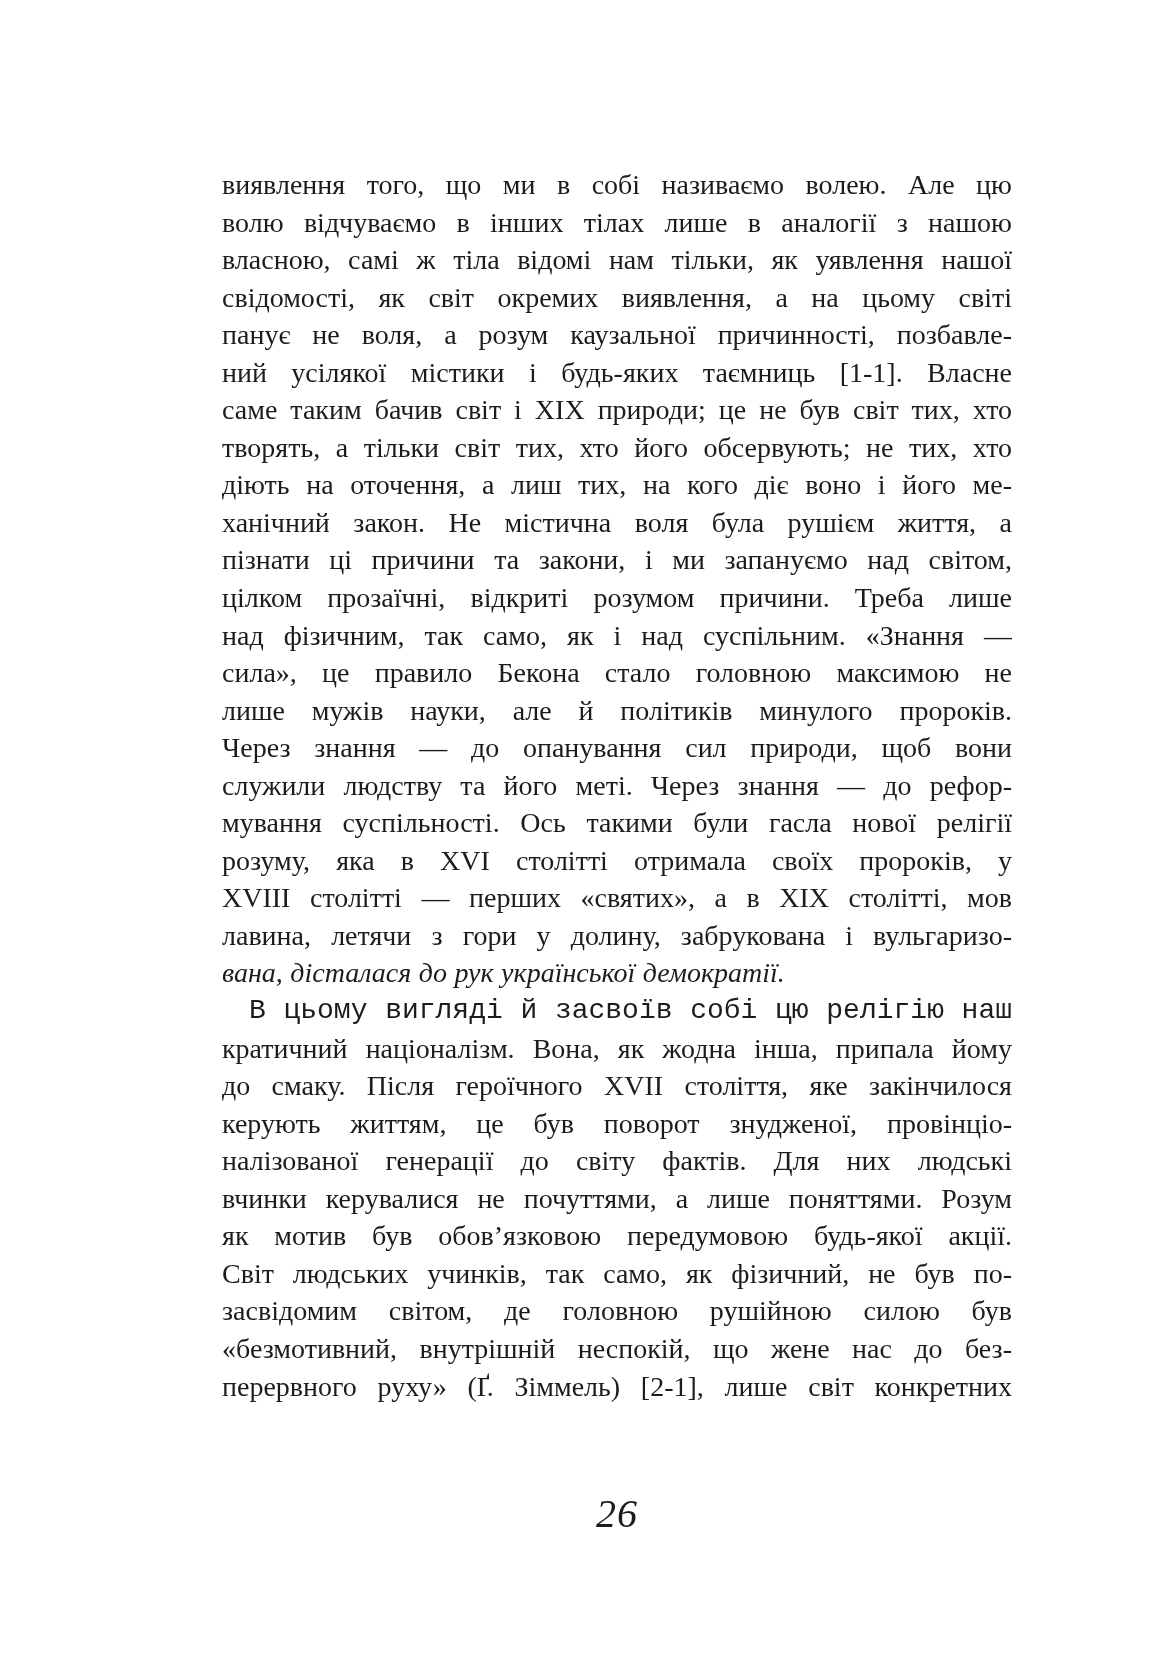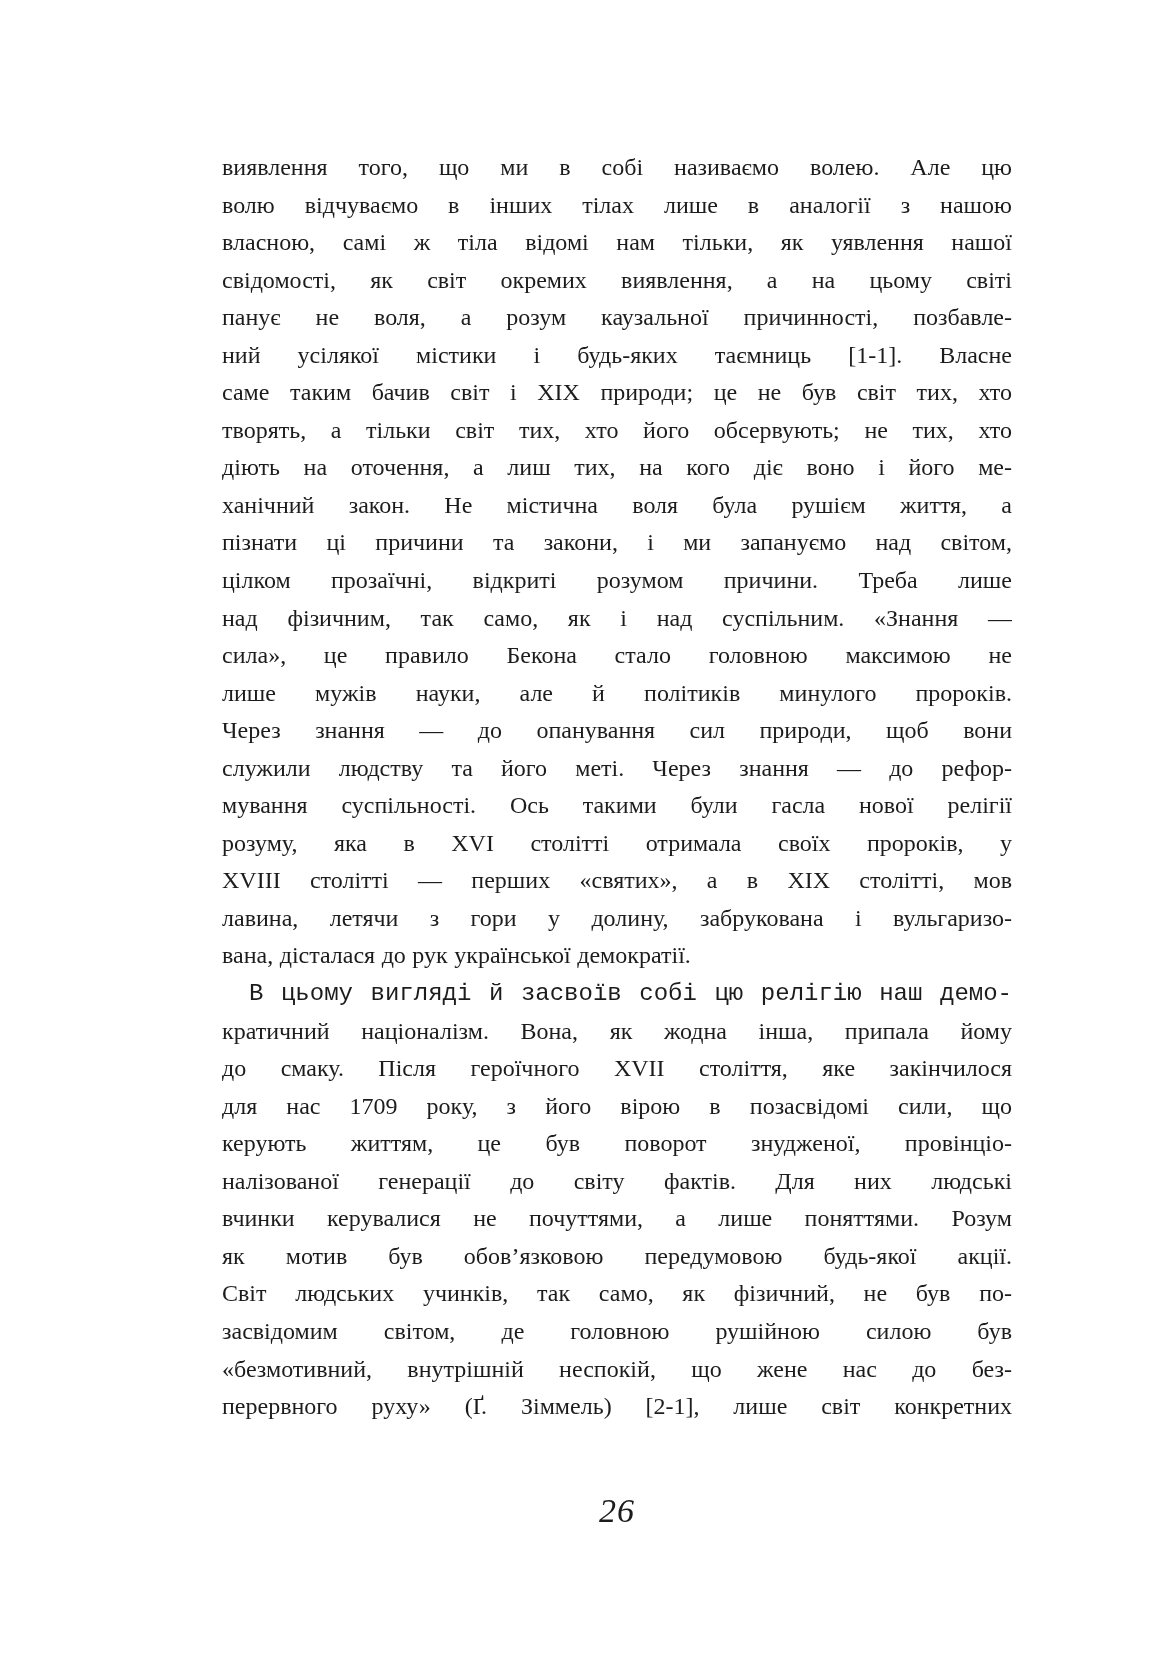--- a/index.html
+++ b/index.html
@@ -15,46 +15,46 @@
     overflow: hidden;
   }
   .page {
     position: absolute;
     inset: 0;
     background: #ffffff;
   }
   .text-block {
     position: absolute;
     left: 222px;
-    top: 149px;
+    top: 166px;
     width: 790px;
     color: #1c1c1c;
-    font-size: 24px;
+    font-size: 28px;
     line-height: 37.55px;
     text-rendering: optimizeLegibility;
   }
   .paragraph { margin: 0; padding: 0; }
   .line {
     height: 37.55px;
     overflow: hidden;
     white-space: normal;
     text-align: justify;
     text-align-last: justify;
     word-spacing: 0.5px;
   }
   .line.indent { text-indent: 27px; font-family: Liberation Mono, monospace; }
-  .line.para-end { text-align-last: left; }
+  .line.para-end { text-align-last: left; font-style: italic; }
   .folio {
     position: absolute;
     left: 222px;
     top: 1494px;
     width: 790px;
     text-align: center;
     font-style: italic;
-    font-size: 34px;
+    font-size: 40px;
     line-height: 1;
     color: #1c1c1c;
     letter-spacing: 1px;
   }
 </style>
 </head>
 <body style="background: rgb(255, 255, 255);">
 
 <div class="page">
   <main class="text-block" style="color: rgb(28, 28, 28);">
@@ -79,21 +79,20 @@
         <div class="line">мування суспільності. Ось такими були гасла нової релігії</div>
         <div class="line">розуму, яка в XVI столітті отримала своїх пророків, у</div>
         <div class="line">XVIII столітті — перших «святих», а в XIX столітті, мов</div>
         <div class="line">лавина, летячи з гори у долину, забрукована і вульгаризо-</div>
         <div class="line para-end">вана, дісталася до рук української демократії.</div>
       </div>
       <div class="paragraph">
         <div class="line indent">В цьому вигляді й засвоїв собі цю релігію наш демо-</div>
         <div class="line">кратичний націоналізм. Вона, як жодна інша, припала йому</div>
         <div class="line">до смаку. Після героїчного XVII століття, яке закінчилося</div>
-        <div class="line">для нас 1709 року, з його вірою в позасвідомі сили, що</div>
         <div class="line">керують життям, це був поворот знудженої, провінціо-</div>
         <div class="line">налізованої генерації до світу фактів. Для них людські</div>
         <div class="line">вчинки керувалися не почуттями, а лише поняттями. Розум</div>
         <div class="line">як мотив був обов’язковою передумовою будь-якої акції.</div>
         <div class="line">Світ людських учинків, так само, як фізичний, не був по-</div>
         <div class="line">засвідомим світом, де головною рушійною силою був</div>
         <div class="line">«безмотивний, внутрішній неспокій, що жене нас до без-</div>
         <div class="line">перервного руху» (Ґ. Зіммель) [2-1], лише світ конкретних</div>
       </div>
     </main>

